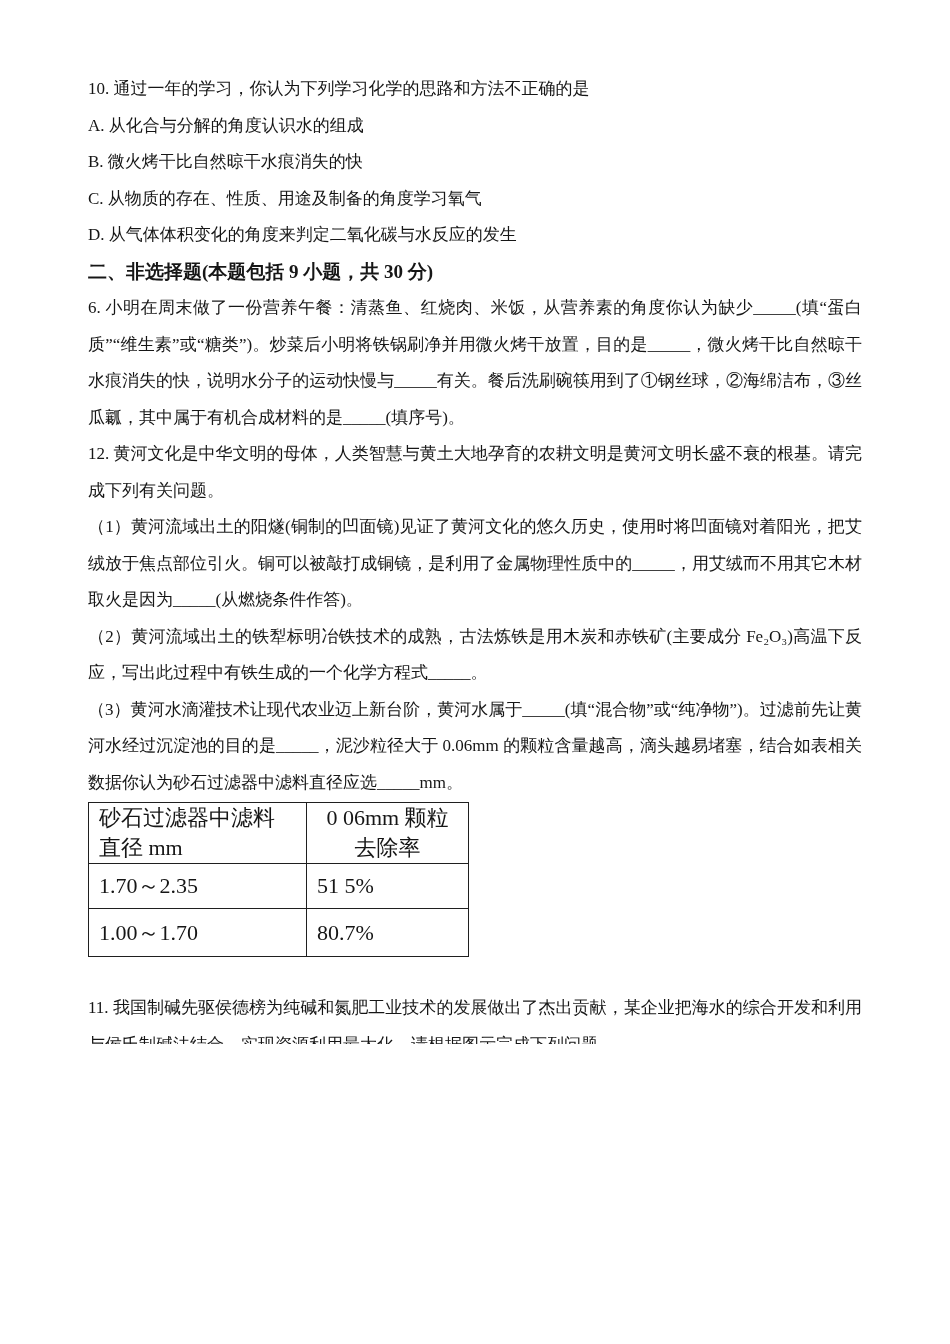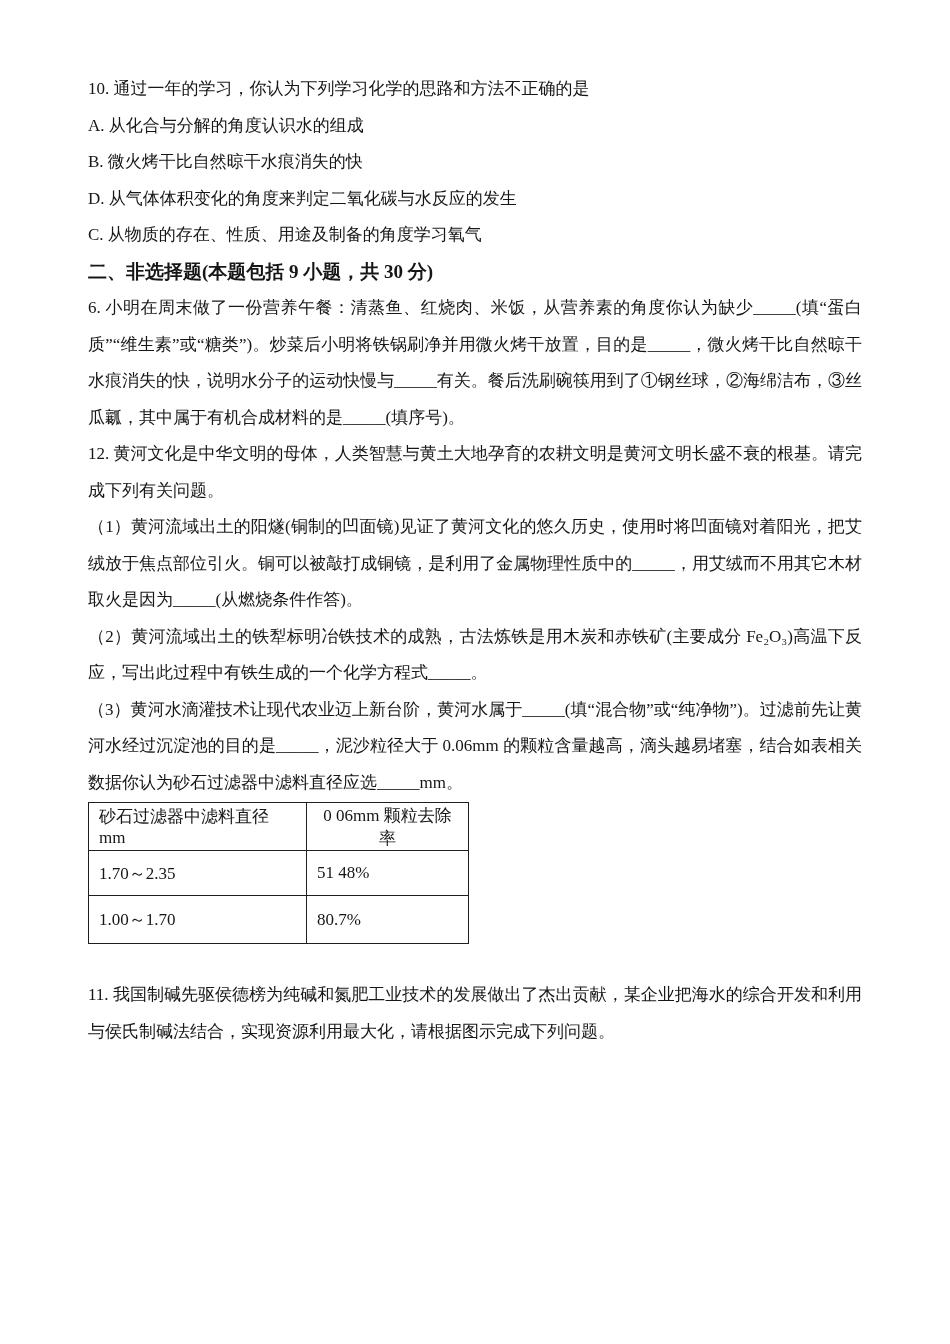--- a/index.html
+++ b/index.html
@@ -36,21 +36,21 @@
     font-size: 19px !important;
     text-align: left !important;
   }
   .filter-table {
     border-collapse: collapse;
     margin-top: 1px;
     table-layout: fixed;
   }
   .filter-table td {
     border: 1.6px solid #1f1f1f;
-    font-size: 17px;
+    font-size: 22px;
     font-weight: normal;
     text-align: left;
     vertical-align: middle;
     padding: 0 10px;
   }
   .filter-table .col-diameter { width: 197px; }
   .filter-table .col-removal  { width: 141px; text-align: center; }
   .filter-table tr { height: 48px; }
   .filter-table tr.r1 { height: 45px; }
   .q13 {
@@ -68,41 +68,41 @@
 </style>
 </head>
 <body>
 
 <div class="page">
   <div class="content">
 
     <p class="single">10. 通过一年的学习，你认为下列学习化学的思路和方法不正确的是</p>
     <p class="single">A. 从化合与分解的角度认识水的组成</p>
     <p class="single">B. 微火烤干比自然晾干水痕消失的快</p>
+    <p class="single">C. 从物质的存在、性质、用途及制备的角度学习氧气</p>
     <p class="single">D. 从气体体积变化的角度来判定二氧化碳与水反应的发生</p>
-    <p class="single">C. 从物质的存在、性质、用途及制备的角度学习氧气</p>
 
     <p class="section-heading">二、非选择题(本题包括 9 小题，共 30 分)</p>
 
     <p>6. 小明在周末做了一份营养午餐：清蒸鱼、红烧肉、米饭，从营养素的角度你认为缺少_____(填“蛋白质”“维生素”或“糖类”)。炒菜后小明将铁锅刷净并用微火烤干放置，目的是_____，微火烤干比自然晾干水痕消失的快，说明水分子的运动快慢与_____有关。餐后洗刷碗筷用到了①钢丝球，②海绵洁布，③丝瓜瓤，其中属于有机合成材料的是_____(填序号)。</p>
 
     <p>12. 黄河文化是中华文明的母体，人类智慧与黄土大地孕育的农耕文明是黄河文明长盛不衰的根基。请完成下列有关问题。</p>
     <p>（1）黄河流域出土的阳燧(铜制的凹面镜)见证了黄河文化的悠久历史，使用时将凹面镜对着阳光，把艾绒放于焦点部位引火。铜可以被敲打成铜镜，是利用了金属物理性质中的_____，用艾绒而不用其它木材取火是因为_____(从燃烧条件作答)。</p>
     <p>（2）黄河流域出土的铁犁标明冶铁技术的成熟，古法炼铁是用木炭和赤铁矿(主要成分 Fe₂O₃)高温下反应，写出此过程中有铁生成的一个化学方程式_____。</p>
     <p>（3）黄河水滴灌技术让现代农业迈上新台阶，黄河水属于_____(填“混合物”或“纯净物”)。过滤前先让黄河水经过沉淀池的目的是_____，泥沙粒径大于 0.06mm 的颗粒含量越高，滴头越易堵塞，结合如表相关数据你认为砂石过滤器中滤料直径应选_____mm。</p>
 
     <table class="filter-table">
       <tbody>
         <tr>
           <td class="col-diameter">砂石过滤器中滤料直径 mm</td>
           <td class="col-removal">0 06mm 颗粒去除率</td>
         </tr>
         <tr class="r1">
           <td>1.70～2.35</td>
-          <td>51 48%</td>
+          <td>51 5%</td>
         </tr>
         <tr>
           <td>1.00～1.70</td>
           <td>80.7%</td>
         </tr>
       </tbody>
     </table>
 
     <p class="q13">11. 我国制碱先驱侯德榜为纯碱和氮肥工业技术的发展做出了杰出贡献，某企业把海水的综合开发和利用与侯氏制碱法结合，实现资源利用最大化，请根据图示完成下列问题。</p>
 

